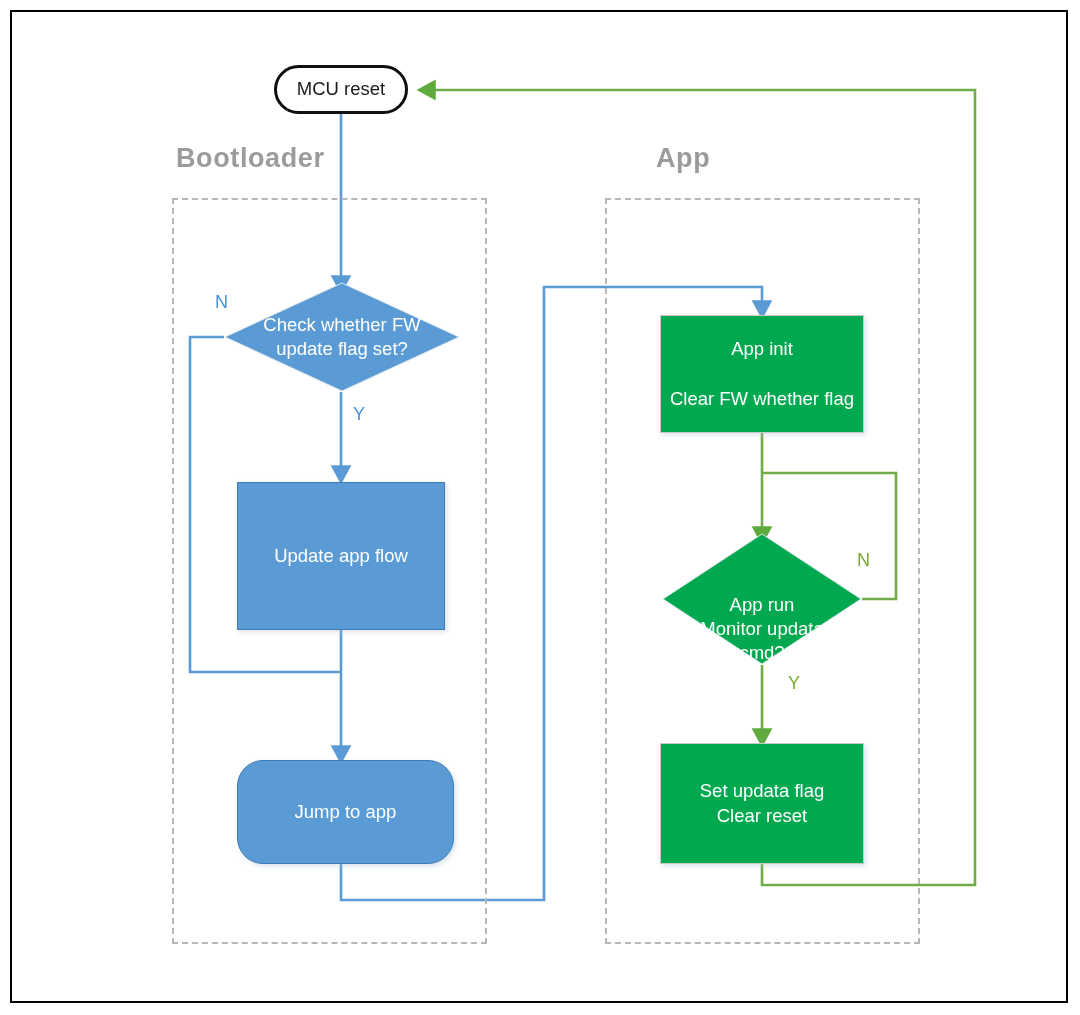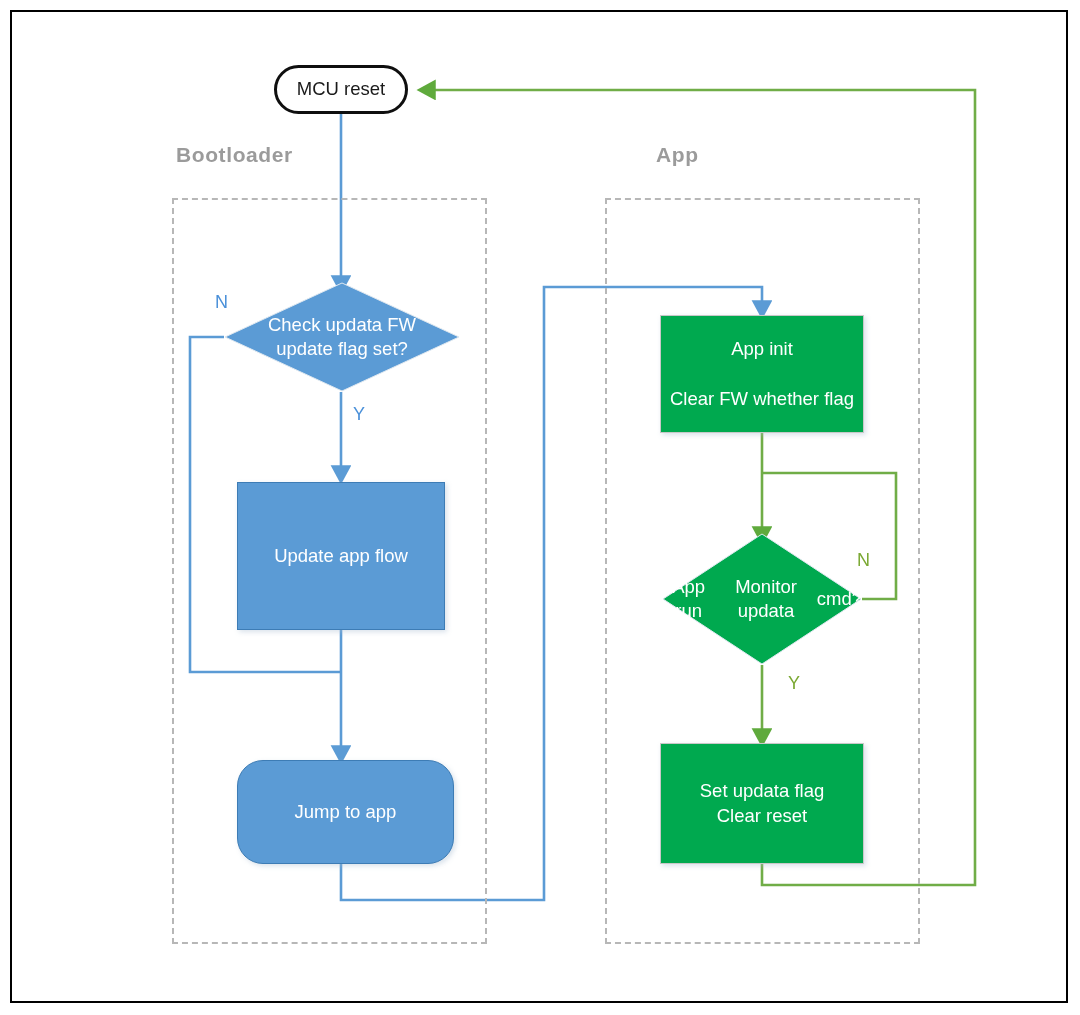--- a/index.html
+++ b/index.html
@@ -1,20 +1,20 @@
 <!DOCTYPE html>
 <html><head>
 <meta charset="utf-8">
 <style>
   html,body{margin:0;padding:0;background:#ffffff;}
   body{font-family:"Liberation Sans",sans-serif;}
   #page{position:relative;width:1080px;height:1015px;background:#ffffff;overflow:hidden;}
   #frame{position:absolute;left:10px;top:10px;width:1058px;height:993px;border:2px solid #000000;box-sizing:border-box;}
   #canvas{position:absolute;left:0;top:0;width:1080px;height:1015px;}
-  .lane-label{position:absolute;color:#9b9b9b;font-size:21px;font-weight:bold;letter-spacing:.6px;white-space:nowrap;}
+  .lane-label{position:absolute;color:#9b9b9b;font-size:27px;font-weight:bold;letter-spacing:.6px;white-space:nowrap;}
   .lane-box{position:absolute;border:2px dashed #b7b7b7;box-sizing:border-box;}
   .node{position:absolute;box-sizing:border-box;display:flex;align-items:center;justify-content:center;text-align:center;color:#ffffff;font-size:18.5px;line-height:1.35;}
   .node.terminator{color:#1a1a1a;background:#ffffff;border:3px solid #0f0f0f;border-radius:40px;text-align:right;}
   .node.proc-blue{background:#5b9bd5;border:1.5px solid #3d7cb5;box-shadow:2px 2px 5px rgba(170,190,210,.45);}
   .node.proc-green{background:#00a94f;border:1.5px solid #c8c8c8;box-shadow:2px 2px 5px rgba(170,190,210,.45);}
   .dia-wrap{position:absolute;}
   .dia-wrap svg{position:absolute;left:0;top:0;}
   .dia-text{position:absolute;left:0;top:0;width:100%;height:100%;display:flex;align-items:center;justify-content:center;text-align:center;color:#ffffff;font-size:18.5px;line-height:1.3;pointer-events:none;}
   .edge-label{position:absolute;font-size:18px;white-space:nowrap;}
   .edge-label.blue{color:#4a90d9;}
@@ -71,41 +71,41 @@
   <div class="lane-box" style="left:605px;top:198px;width:315px;height:746px;"></div>
 
   <div class="node terminator" style="left:274px;top:65px;width:134px;height:49px;">
     <span>MCU reset</span>
   </div>
 
   <div class="dia-wrap" style="left:224px;top:282px;width:236px;height:110px;">
     <svg width="236" height="110" viewBox="0 0 236 110" xmlns="http://www.w3.org/2000/svg">
       <polygon points="118,1 235,55 118,109 1,55" fill="#5b9bd5" stroke="#dfe8f0" stroke-width="1"></polygon>
     </svg>
-    <div class="dia-text" style="padding:0 26px;box-sizing:border-box;">Check updata FW update flag set?</div>
+    <div class="dia-text" style="padding:0 26px;box-sizing:border-box;">Check whether FW update flag set?</div>
   </div>
 
   <div class="node proc-blue" style="left:237px;top:482px;width:208px;height:148px;">
     <span>Update app flow</span>
   </div>
 
   <div class="node proc-blue" style="left:237px;top:760px;width:217px;height:104px;border-radius:26px;">
     <span>Jump to app</span>
   </div>
 
   <div class="node proc-green" style="left:660px;top:315px;width:204px;height:118px;flex-direction:column;gap:25px;">
     <span>App init</span>
     <span>Clear FW whether flag</span>
   </div>
 
   <div class="dia-wrap" style="left:662px;top:533px;width:200px;height:132px;">
     <svg width="200" height="132" viewBox="0 0 200 132" xmlns="http://www.w3.org/2000/svg">
       <polygon points="100,1 199,66 100,131 1,66" fill="#00a94f" stroke="#dfe8f0" stroke-width="1"></polygon>
     </svg>
-    <div class="dia-text" style="flex-direction:row;">
+    <div class="dia-text" style="flex-direction:column;justify-content:flex-end;">
       <span>App run</span>
       <span>Monitor updata</span>
       <span>cmd?</span>
     </div>
   </div>
 
   <div class="node proc-green" style="left:660px;top:743px;width:204px;height:121px;flex-direction:column;">
     <span>Set updata flag</span>
     <span>Clear reset</span>
   </div>

